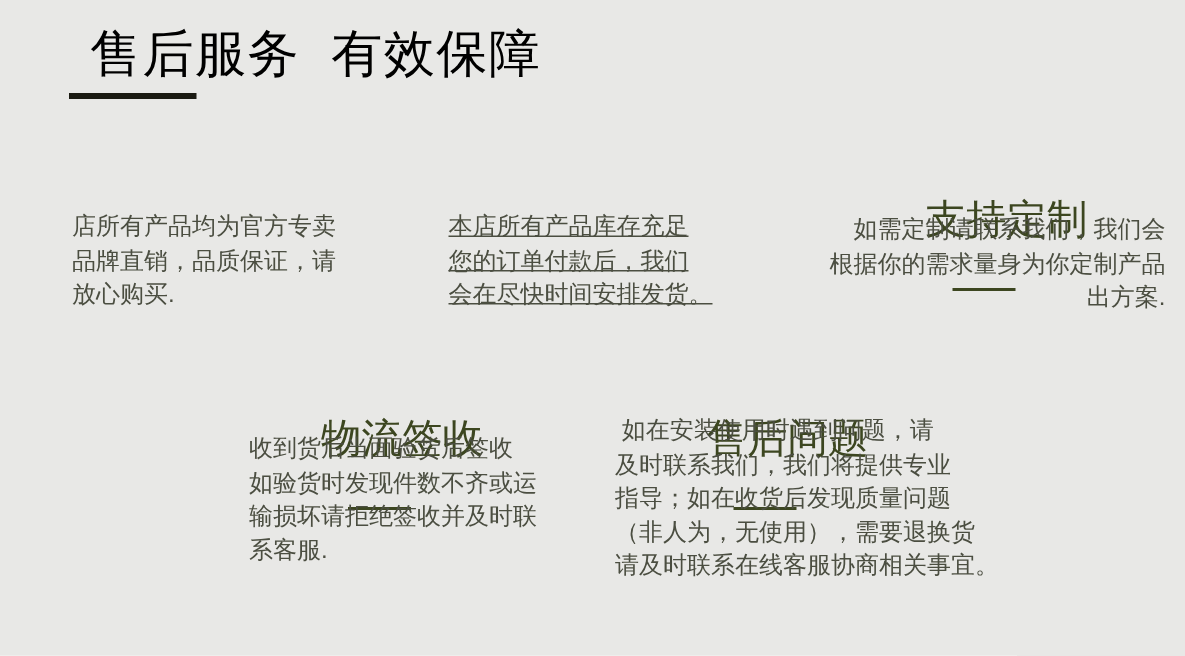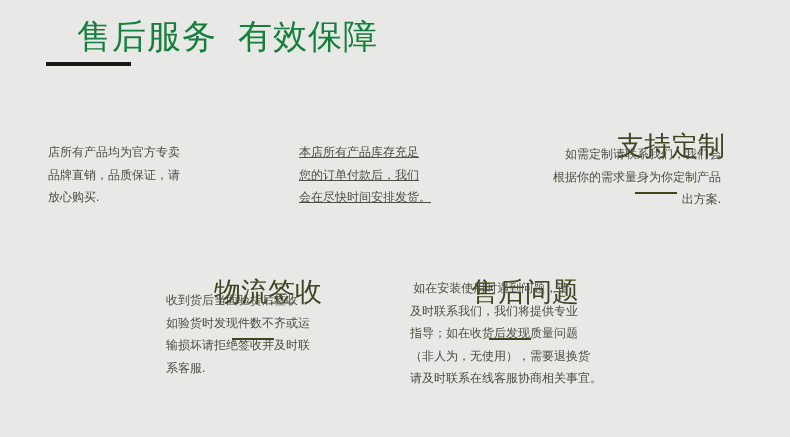--- a/index.html
+++ b/index.html
@@ -8,24 +8,23 @@
     position:relative;
     width:790px;height:437px;
     background:#e8e8e6;
     overflow:hidden;
   }
   .page-title{
     position:absolute;
     left:60px;top:15px;
     font-size:34px;
     line-height:42px;
-    color:#15803d;
+    color:#000000;
     white-space:pre;
     letter-spacing:1px;
-    margin-left:17px;
   }
   .title-underline{
     position:absolute;
     left:46px;top:62px;
     width:85px;height:4px;
     background:#1a1a12;
   }
   .feature-heading{
     position:absolute;
     width:200px;
@@ -35,21 +34,21 @@
     color:#3c4620;
     white-space:pre;
   }
   .heading-underline{
     width:42px;height:2px;
     background:#3c4620;
     margin:1px auto 0 auto;
   }
   .feature-body{
     position:absolute;
-    font-size:12px;
+    font-size:16px;
     line-height:22.5px;
     color:#4b4e41;
     white-space:pre;
   }
   .h-quality{left:38px;top:98px;}
   .h-shipping{left:290px;top:98px;}
   .h-custom{left:556px;top:101px;}
   .h-logistics{left:153px;top:247px;}
   .h-aftersale{left:410px;top:247px;}
   .b-quality{left:48px;top:141px;}

